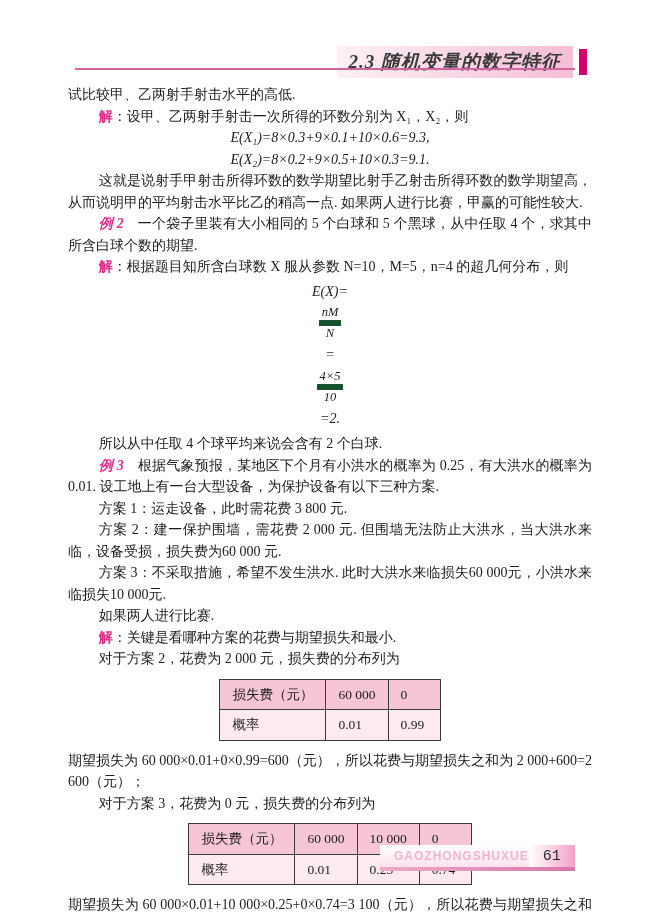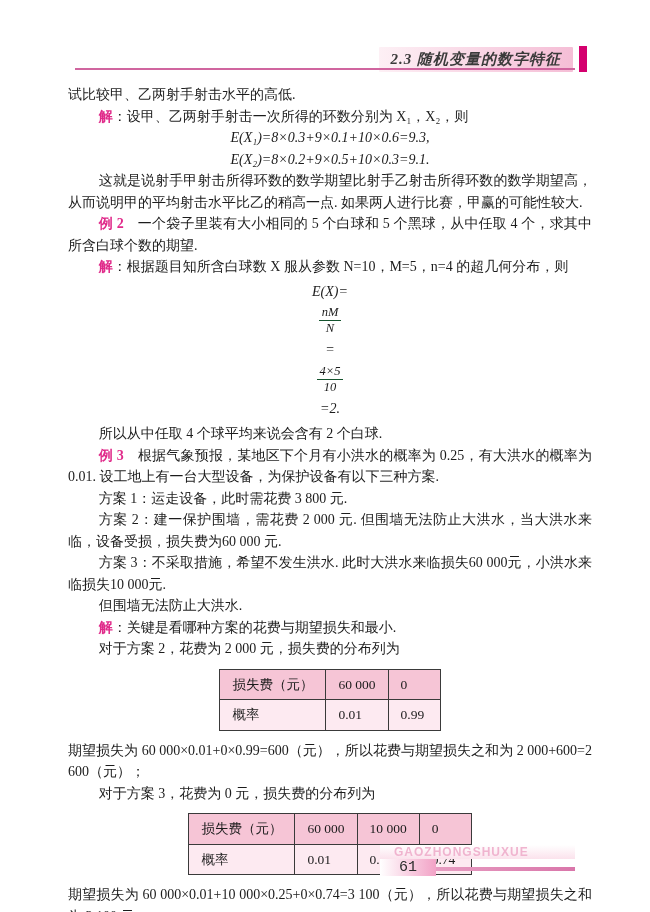--- a/index.html
+++ b/index.html
@@ -6,47 +6,47 @@
     --accent:#e02a8a; --bar:#d4006e; --rule:#d0659f;
     --row1:#f6c5d6; --row2:#fdeaf1; --ink:#1c1c1c;
   }
   *{margin:0;padding:0;box-sizing:border-box;}
   html,body{background:#ffffff;}
   .page{position:relative;width:650px;height:912px;background:#ffffff;overflow:hidden;
         font-family:"Liberation Serif","DejaVu Serif",serif;color:var(--ink);}
   
   .header-wrap{position:absolute;top:46px;right:63px;display:flex;align-items:center;}
   .header-title-box{background:linear-gradient(to right,#fdf0f5,#f5bed6);
-        padding:3px 12px;font-style:italic;font-weight:bold;font-size:15px;color:#3a3a3a;
+        padding:3px 12px;font-style:italic;font-weight:bold;font-size:19px;color:#3a3a3a;
         letter-spacing:1px;border-radius:1px;}
   .header-bar{width:8px;height:26px;background:var(--bar);margin-left:6px;}
   .header-rule{position:absolute;top:68px;left:75px;right:75px;height:2px;background:var(--rule);}
   
   .content{position:absolute;top:84px;left:68px;right:58px;
         font-size:14px;line-height:21.5px;text-align:justify;}
   .para{text-indent:2.2em;}
   .noindent{text-indent:0;}
   .sol-label{color:var(--accent);font-weight:bold;}
-  .ex-label{color:var(--accent);font-weight:bold;margin-right:1em;}
+  .ex-label{color:var(--accent);font-weight:bold;margin-right:1em;font-style:italic;}
   .formula{text-align:center;font-style:italic;font-family:"Liberation Serif","DejaVu Serif",serif;}
   .formula-frac{display:flex;justify-content:center;align-items:center;gap:3px;
         font-style:italic;margin:3px 0 4px 0;flex-direction:column;}
   .frac{display:inline-flex;flex-direction:column;align-items:center;font-size:12.5px;line-height:1.2;}
-  .frac .num{border-bottom:1px solid #14532d;padding:0 3px;}
+  .frac .num{border-bottom:6px solid #14532d;padding:0 3px;}
   .frac .den{padding:0 3px;}
   
   table.dist{border-collapse:collapse;margin:9px auto;font-size:13.5px;font-style:normal;}
   table.dist td{border:1px solid #3a3a3a;padding:4px 12px;min-width:52px;height:26px;}
   table.dist td.head{min-width:100px;}
   table.dist tr.r1 td{background:var(--row1);}
   table.dist tr.r2 td{background:var(--row2);}
   table.dist{border:1.5px solid #2e2e2e;}
   
   .footer{position:absolute;top:845px;left:380px;width:195px;}
-  .footer-bar{display:flex;height:22px;flex-direction:column;}
+  .footer-bar{display:flex;height:22px;}
   .footer-left{flex:1;background:linear-gradient(180deg,#ffffff,#fbe2ec);
         display:flex;align-items:center;padding-left:14px;}
   .footer-watermark{color:#f0b4cf;font-weight:bold;font-size:12px;letter-spacing:1px;
         font-family:"Liberation Sans","DejaVu Sans",sans-serif;}
   .footer-page{width:56px;background:linear-gradient(90deg,#ffffff,#f2a2c6);
         display:flex;align-items:center;justify-content:center;
         font-size:15px;color:#2b2b2b;font-family:Liberation Mono, monospace;}
   .footer-underline{height:4px;background:linear-gradient(90deg,#edaccb,#d976aa);}
 </style>
 </head>
@@ -90,21 +90,21 @@
     </div>
 
     <div class="para">所以从中任取 4 个球平均来说会含有 2 个白球.</div>
 
     <div class="para"><span class="ex-label">例 3</span><span>根据气象预报，某地区下个月有小洪水的概率为 0.25，有大洪水的概率为 0.01. 设工地上有一台大型设备，为保护设备有以下三种方案.</span></div>
 
     <div class="para">方案 1：运走设备，此时需花费 3 800 元.</div>
     <div class="para">方案 2：建一保护围墙，需花费 2 000 元. 但围墙无法防止大洪水，当大洪水来临，设备受损，损失费为60 000 元.</div>
     <div class="para">方案 3：不采取措施，希望不发生洪水. 此时大洪水来临损失60 000元，小洪水来临损失10 000元.</div>
 
-    <div class="para">但围墙无法防止大洪水.</div>
+    <div class="para">如果两人进行比赛.</div>
 
     <div class="para"><span class="sol-label">解</span><span>：关键是看哪种方案的花费与期望损失和最小.</span></div>
 
     <div class="para">对于方案 2，花费为 2 000 元，损失费的分布列为</div>
 
     <table class="dist">
       <tbody>
           <tr class="r1">
         <td class="head">损失费（元）</td>
         <td>60 000</td>

